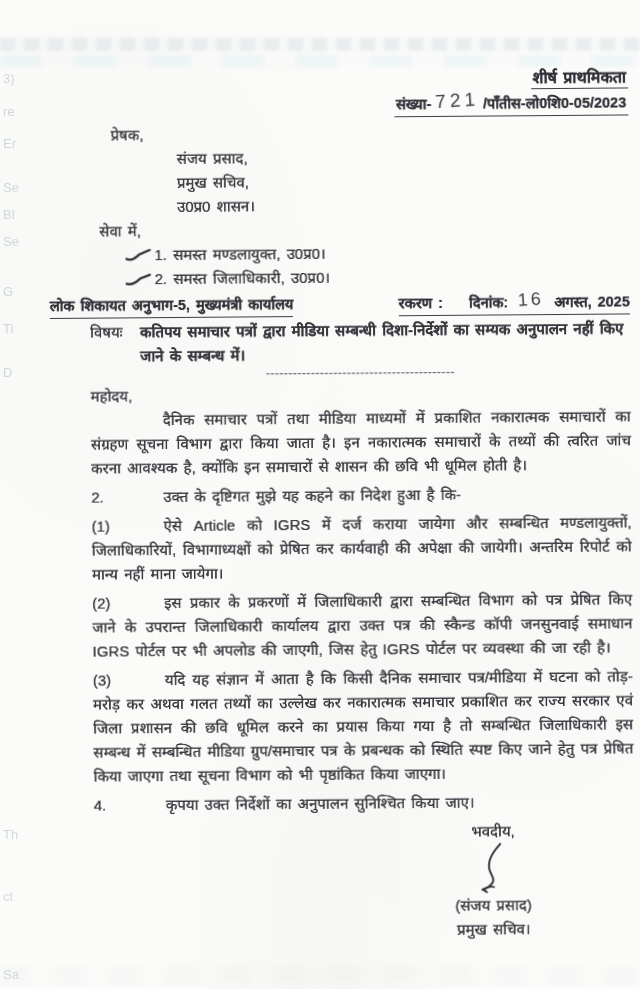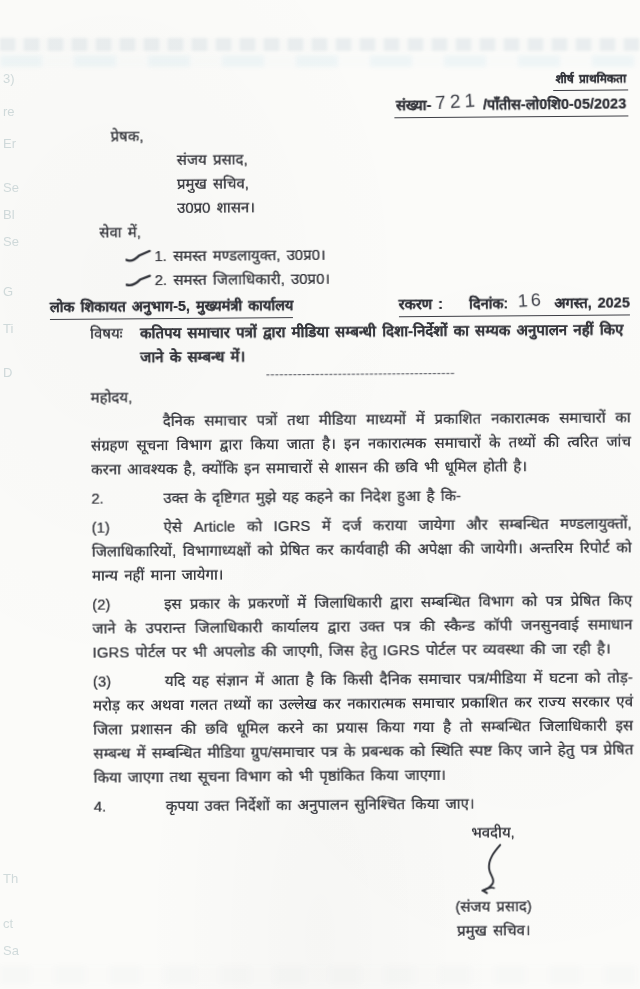--- a/index.html
+++ b/index.html
@@ -43,21 +43,21 @@
   .content{
     position:absolute;top:70px;left:48px;right:12px;
     transform:rotate(-0.45deg);transform-origin:0 0;
     font-size:15px;font-weight:500;line-height:24px;
     text-shadow:0 0 .45px rgba(45,46,52,0.85);
     filter:blur(.15px);
     word-spacing:2px;
   }
   .hdr-right{text-align:right;}
   .priority{
-    display:inline-block;font-size:12px;font-weight:700;line-height:19px;
+    display:inline-block;font-size:16px;font-weight:700;line-height:19px;
     border-bottom:1.6px solid #3d3e45;padding:0 2px 1px 2px;color:#2e2f36;
   }
   .number-line{
     display:inline-block;font-size:14.5px;font-weight:700;line-height:21px;
     border-bottom:1.6px solid #3d3e45;padding:0 2px 1px 2px;color:#2e2f36;margin-top:1px;
   }
   .hw{
     display:inline-block;font-size:19px;font-weight:500;letter-spacing:4px;
     transform:rotate(-3deg);position:relative;top:-2px;padding:0 4px;color:#3b3d46;
     text-shadow:none;
@@ -108,23 +108,23 @@
 
   <span class="ghost-mark" style="top:72px">3)</span>
   <span class="ghost-mark" style="top:105px">re</span>
   <span class="ghost-mark" style="top:137px">Er</span>
   <span class="ghost-mark" style="top:181px">Se</span>
   <span class="ghost-mark" style="top:208px">Bl</span>
   <span class="ghost-mark" style="top:235px">Se</span>
   <span class="ghost-mark" style="top:285px">G</span>
   <span class="ghost-mark" style="top:322px">Ti</span>
   <span class="ghost-mark" style="top:366px">D</span>
-  <span class="ghost-mark" style="top:872px">Th</span>
-  <span class="ghost-mark" style="top:917px">ct</span>
-  <span class="ghost-mark" style="top:944px">Sa</span>
+  <span class="ghost-mark" style="top:828px">Th</span>
+  <span class="ghost-mark" style="top:890px">ct</span>
+  <span class="ghost-mark" style="top:968px">Sa</span>
 
   <div class="content">
 
     <div class="hdr-right">
       <span class="priority">शीर्ष प्राथमिकता</span><br>
       <span class="number-line"><span>संख्या-</span><span class="hw">721</span><span>/पाँतीस-लो0शि0-05/2023</span></span>
     </div>
 
     <div class="from-label">प्रेषक,</div>
     <div class="sender-lines">

